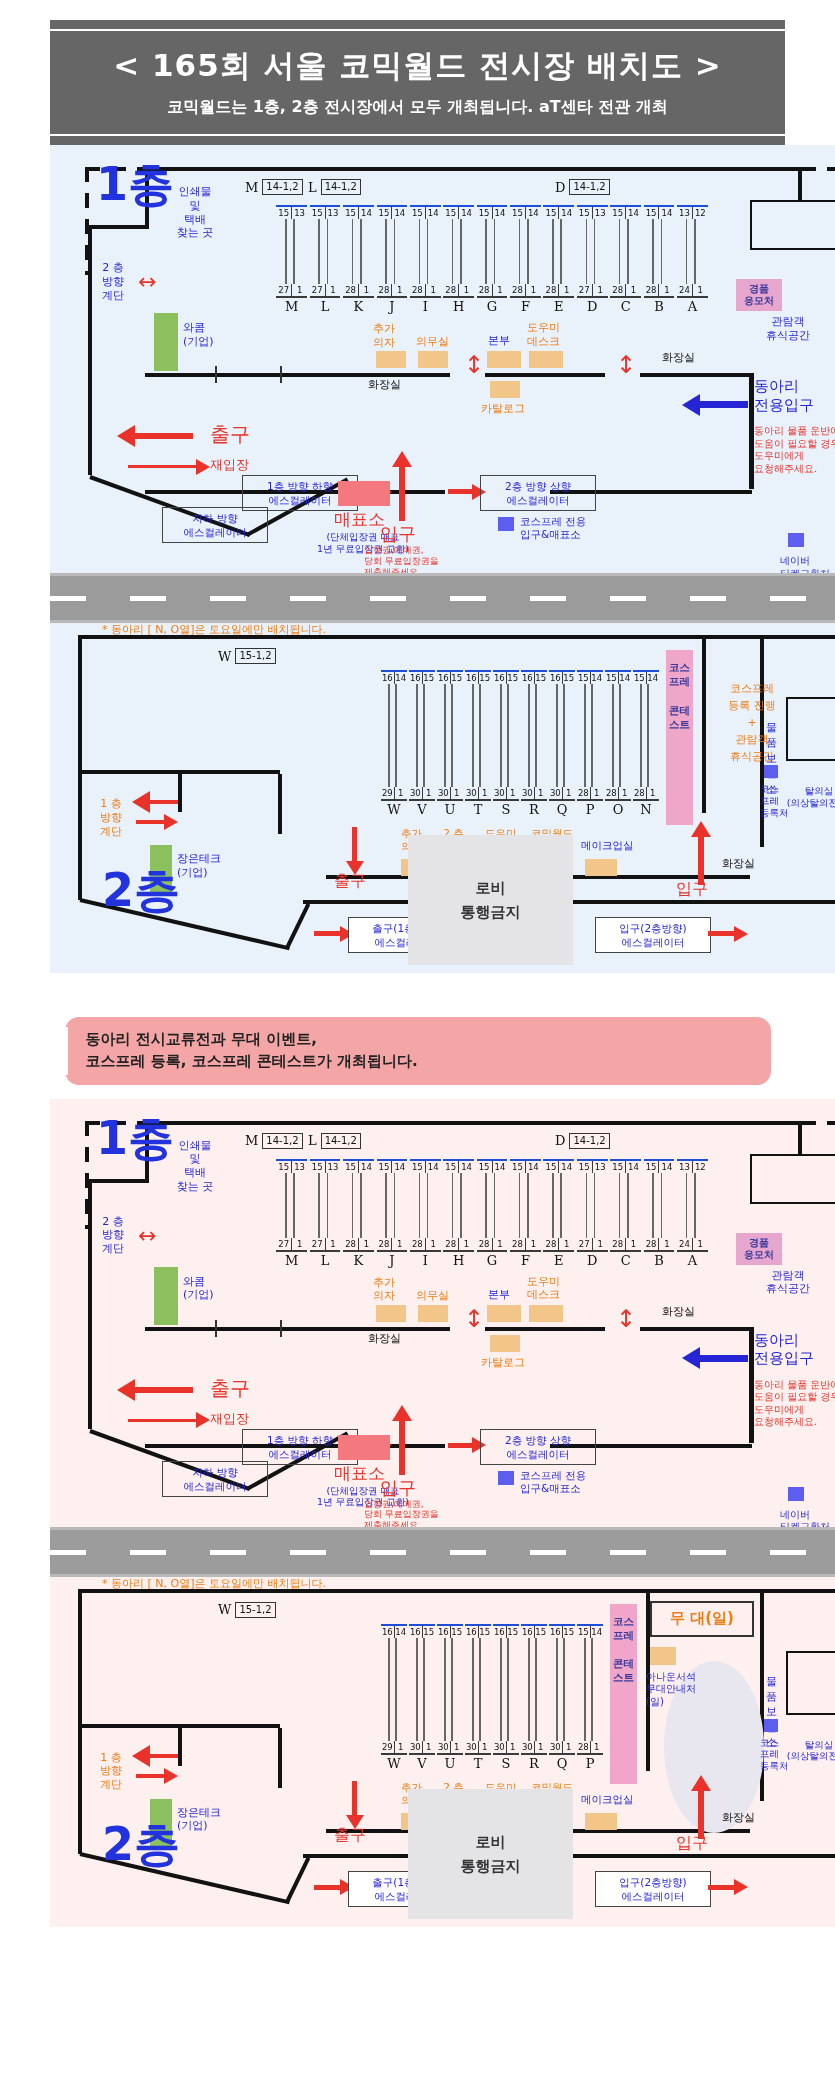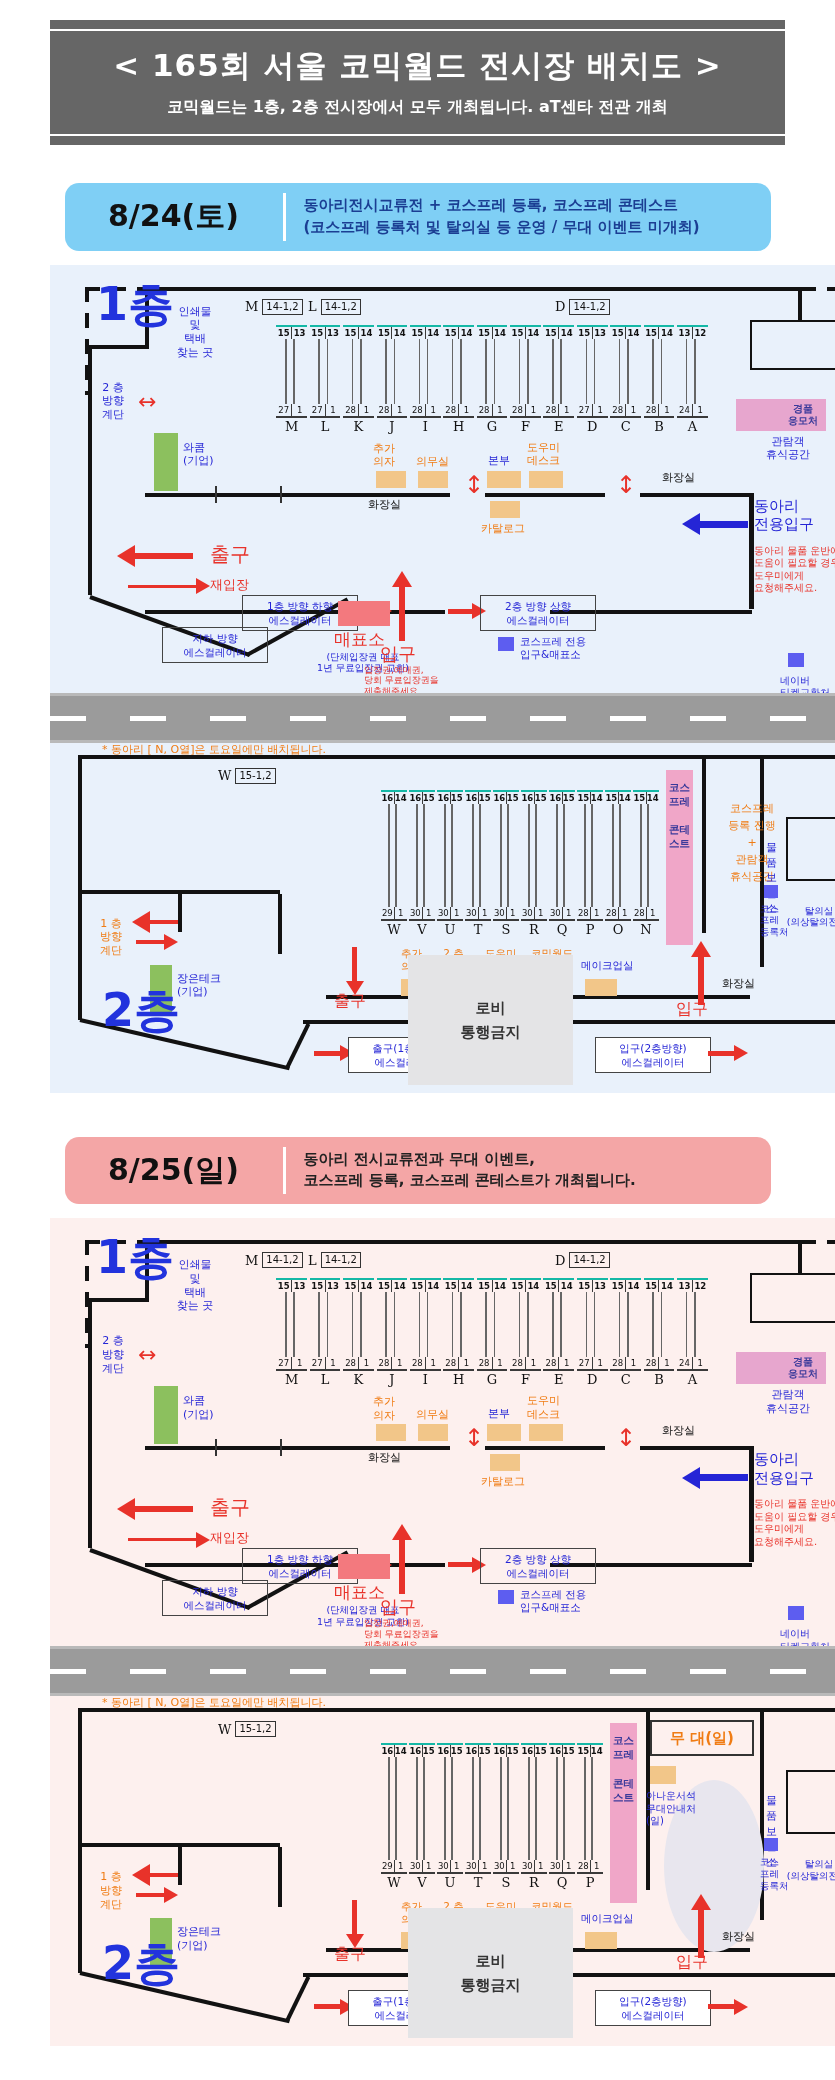--- a/index.html
+++ b/index.html
@@ -48,38 +48,38 @@
 
   
   .bx{position:absolute;}
   .bx.tan{background:#f2c689;}
   .bx.green{background:#8cc05e;}
   .bx.pink{background:#f0a6c8;}
   .bx.pink2{background:#e7a6ce;}
   .bx.redbox{background:#f3797e;}
   .bx.bluebox{background:#5d5df0;}
   .bx.graybox{background:#e4e4e6;}
-  .prizebox{display:flex;align-items:center;justify-content:center;text-align:center;font-size:10px;color:#3a3a9a;font-weight:bold;line-height:1.2;white-space:pre-line;padding-left:44px;}
+  .prizebox{display:flex;align-items:center;justify-content:center;text-align:center;font-size:10px;color:#3a3a9a;font-weight:bold;line-height:1.2;white-space:pre-line;}
   .lobby{display:flex;align-items:center;justify-content:center;text-align:center;color:#333;font-size:15px;font-weight:bold;white-space:pre-line;z-index:3;line-height:1.6;}
   .contest{color:#3a3a9a;font-size:10.5px;text-align:center;padding-top:10px;white-space:pre-line;line-height:1.35;font-weight:bold;}
   .stagebox{position:absolute;border:2px solid #333;color:#f07c14;font-size:15px;font-weight:bold;display:flex;align-items:center;justify-content:center;background:transparent;}
   .ellipse{position:absolute;background:#e8e6ee;border-radius:50%;}
 
   .escbox{position:absolute;border:1.5px solid #444;color:#2525d6;font-size:10.5px;text-align:center;white-space:pre-line;padding:3px 4px;line-height:1.35;}
   .marker{position:absolute;display:flex;align-items:center;gap:4px;color:#111;}
   .marker .ml{font-family:"DejaVu Serif","Liberation Serif",serif;font-size:13px;}
   .marker .mr{border:1.5px solid #333;padding:0 3px;font-size:10px;line-height:14px;}
 
   
   .strip{position:absolute;display:flex;}
   .bcol{flex:1;display:flex;flex-direction:column;align-items:center;min-width:0;}
   .nums{display:flex;justify-content:center;font-size:8.5px;line-height:12px;width:92%;color:#111;}
   .nums span{flex:1;text-align:center;}
   .nums span + span{border-left:1px solid #3a3a3a;}
-  .nums.top{border-top:2px solid #14b8a6;font-weight:bold;}
+  .nums.top{border-top:2px solid #1d4ed8;}
   .nums.bot{border-bottom:2px solid #3a3a3a;align-items:flex-end;}
   .lines{flex:1;position:relative;width:100%;}
   .lines i{position:absolute;top:0;bottom:0;left:30%;width:1.5px;background:#666;}
   .lines i + i{left:55%;}
   .bletter{font-family:"DejaVu Serif","Liberation Serif",serif;font-size:13px;line-height:17px;color:#111;}
 
   
   .aleft{position:absolute;height:6px;background:#e8322a;}
   .aleft::before{content:"";position:absolute;left:-18px;top:50%;transform:translateY(-50%);border:11px solid transparent;border-left:0;border-right:18px solid #e8322a;}
   .aright{position:absolute;height:5px;background:#e8322a;}
@@ -101,28 +101,20 @@
 
 <div id="page">
 
   <div class="hdr">
     <div class="hdr-inner">
       <div class="hdr-title">&lt; 165회 서울 코믹월드 전시장 배치도 &gt;</div>
       <div class="hdr-sub">코믹월드는 1층, 2층 전시장에서 모두 개최됩니다. aT센타 전관 개최</div>
     </div>
   </div>
 
-  <div class="banner sat">
-    <div class="date">8/24(토)</div>
-    <div class="vline"></div>
-    <div class="desc">
-      <div>동아리전시교류전 + 코스프레 등록, 코스프레 콘테스트</div>
-      <div>(코스프레 등록처 및 탈의실 등 운영 / 무대 이벤트 미개최)</div>
-    </div>
-  </div>
 
   <section class="day-section day-sat">
   <div class="slot">
     
     <div class="wh dash" style="left:35px;top:22px;width:60px"></div>
     <div class="wv dash" style="left:35px;top:22px;height:108px"></div>
     <div class="wh" style="left:95px;top:22px;width:656px"></div>
     <div class="wh dash" style="left:751px;top:22px;width:66px"></div>
     <div class="wv dash" style="left:813px;top:22px;height:108px"></div>
     <div class="wv" style="left:95px;top:22px;height:58px"></div>
@@ -688,21 +680,20 @@
 에스컬레이터</div>
     <div class="escbox" style="left:545px;top:772px;width:106px;background:#fff">입구(2층방향)
 에스컬레이터</div>
     <div class="aright" style="left:658px;top:786px;width:26px"></div>
 
     <div class="lb big-floor" style="left:52px;top:722px">2층</div>
   </div>
 </section>
 
   <div class="banner sun">
-    <div class="date">8/25(일)</div>
     <div class="vline"></div>
     <div class="desc">
       <div>동아리 전시교류전과 무대 이벤트,</div>
       <div>코스프레 등록, 코스프레 콘테스트가 개최됩니다.</div>
     </div>
   </div>
 
   <section class="day-section day-sun">
   <div class="slot">
     

